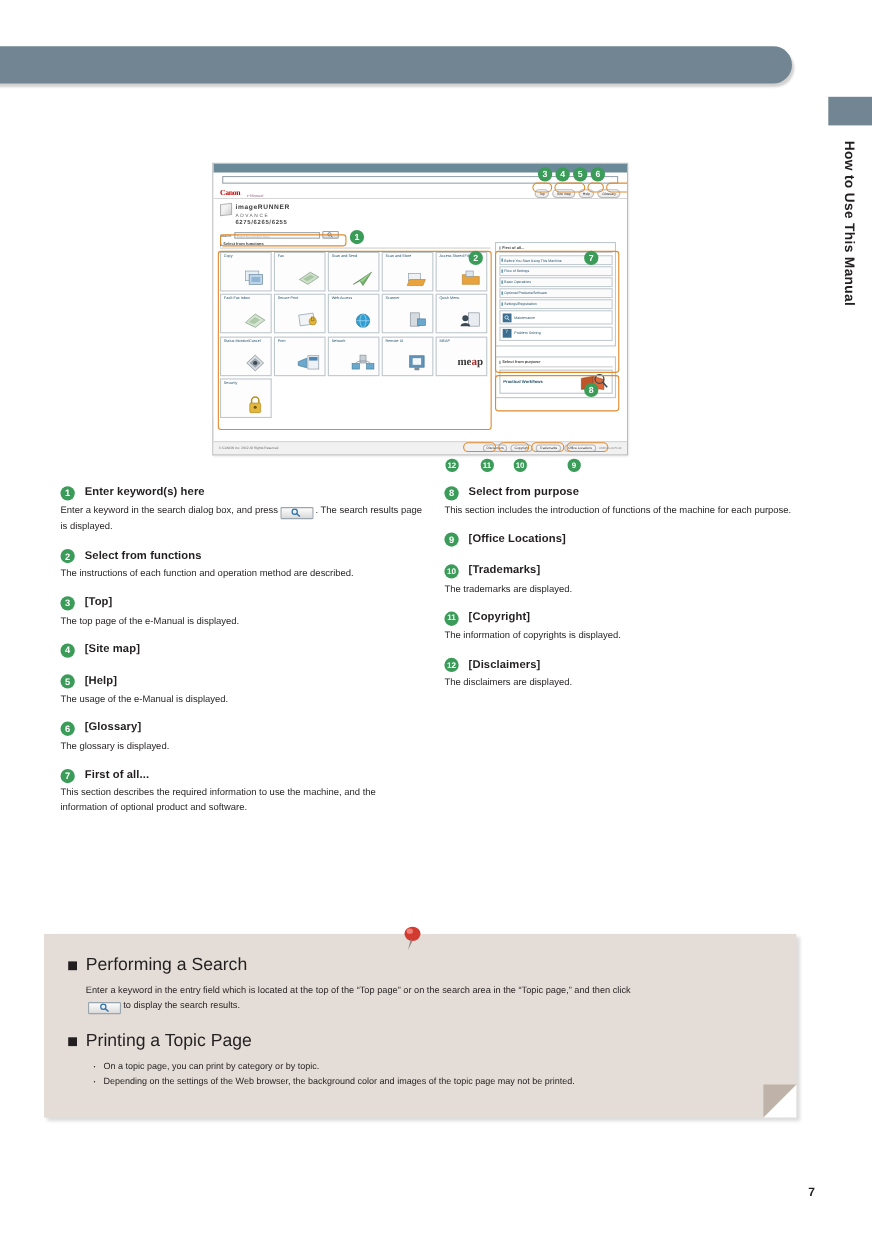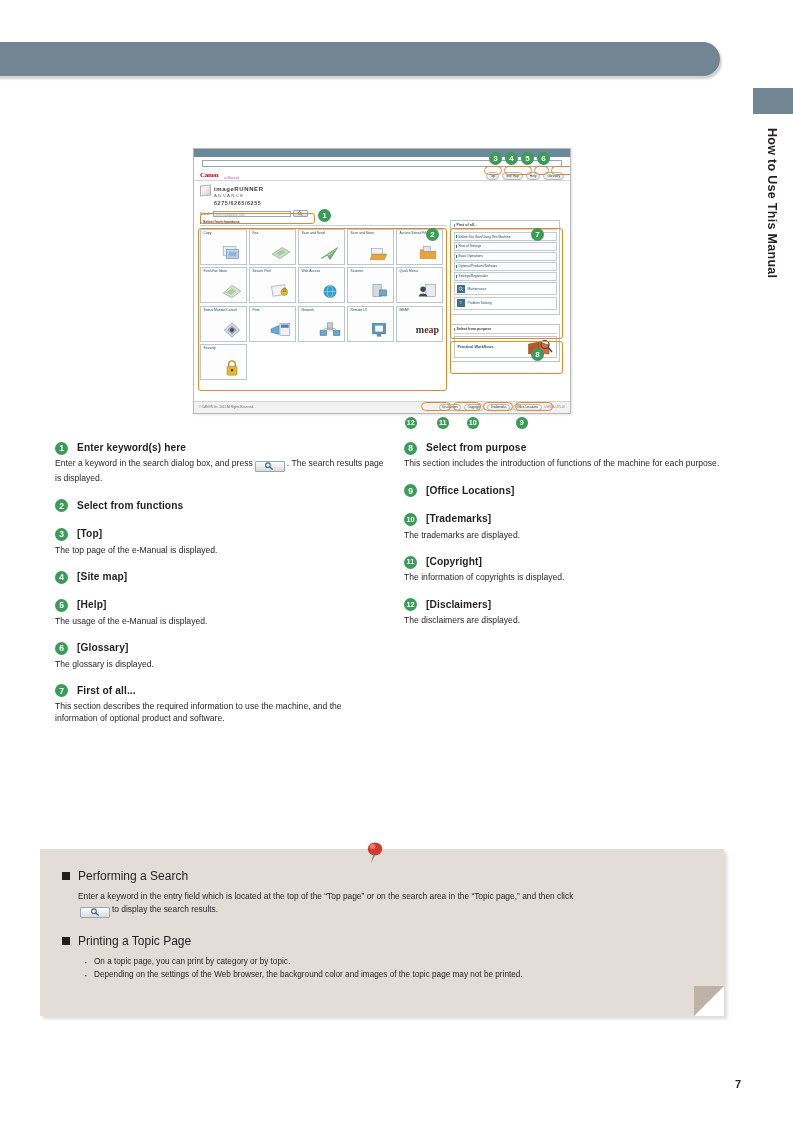--- a/index.html
+++ b/index.html
@@ -250,21 +250,21 @@
     border-color: #bfb3a9 transparent transparent transparent;
     z-index: 2;
   }
   .pin {
     position: absolute; left: 362px; top: 840px;
     width: 26px; height: 26px;
   }
   .note-inner { padding: 20px 26px 0 22px; position: relative; z-index: 3; }
   .note-h {
     display: flex; align-items: center; gap: 8px;
-    font-size: 12px; color: #231f20; margin-bottom: 7px;
+    font-size: 16px; color: #231f20; margin-bottom: 7px;
   }
   .note-h .sq { width: 8px; height: 8px; background: #231f20; flex: 0 0 8px; }
   .note-p { font-size: 8.4px; line-height: 1.55; color: #231f20; padding-left: 16px; }
   .note-ul { list-style: none; padding-left: 22px; margin-top: 3px; }
   .note-ul li {
     font-size: 8.2px; line-height: 1.6; color: #231f20;
     position: relative; padding-left: 10px;
   }
   .note-ul li::before {
     content: "·"; position: absolute; left: 0; top: -1px;
@@ -567,20 +567,21 @@
               <line x1="7.3" y1="6.3" x2="11" y2="9.5" stroke="#2a6fa8" stroke-width="1.6"></line>
             </svg></span><span>. The search results page is displayed.</span>
       </div>
     </div>
 
     <div class="ex-item">
       <div class="ex-head">
         <span class="num">2</span>
         <span class="ttl">Select from functions</span>
       </div>
+      <div class="ex-body">The instructions of each function and operation method are described.</div>
     </div>
 
     <div class="ex-item">
       <div class="ex-head">
         <span class="num">3</span>
         <span class="ttl">[Top]</span>
       </div>
       <div class="ex-body">The top page of the e-Manual is displayed.</div>
     </div>
 

